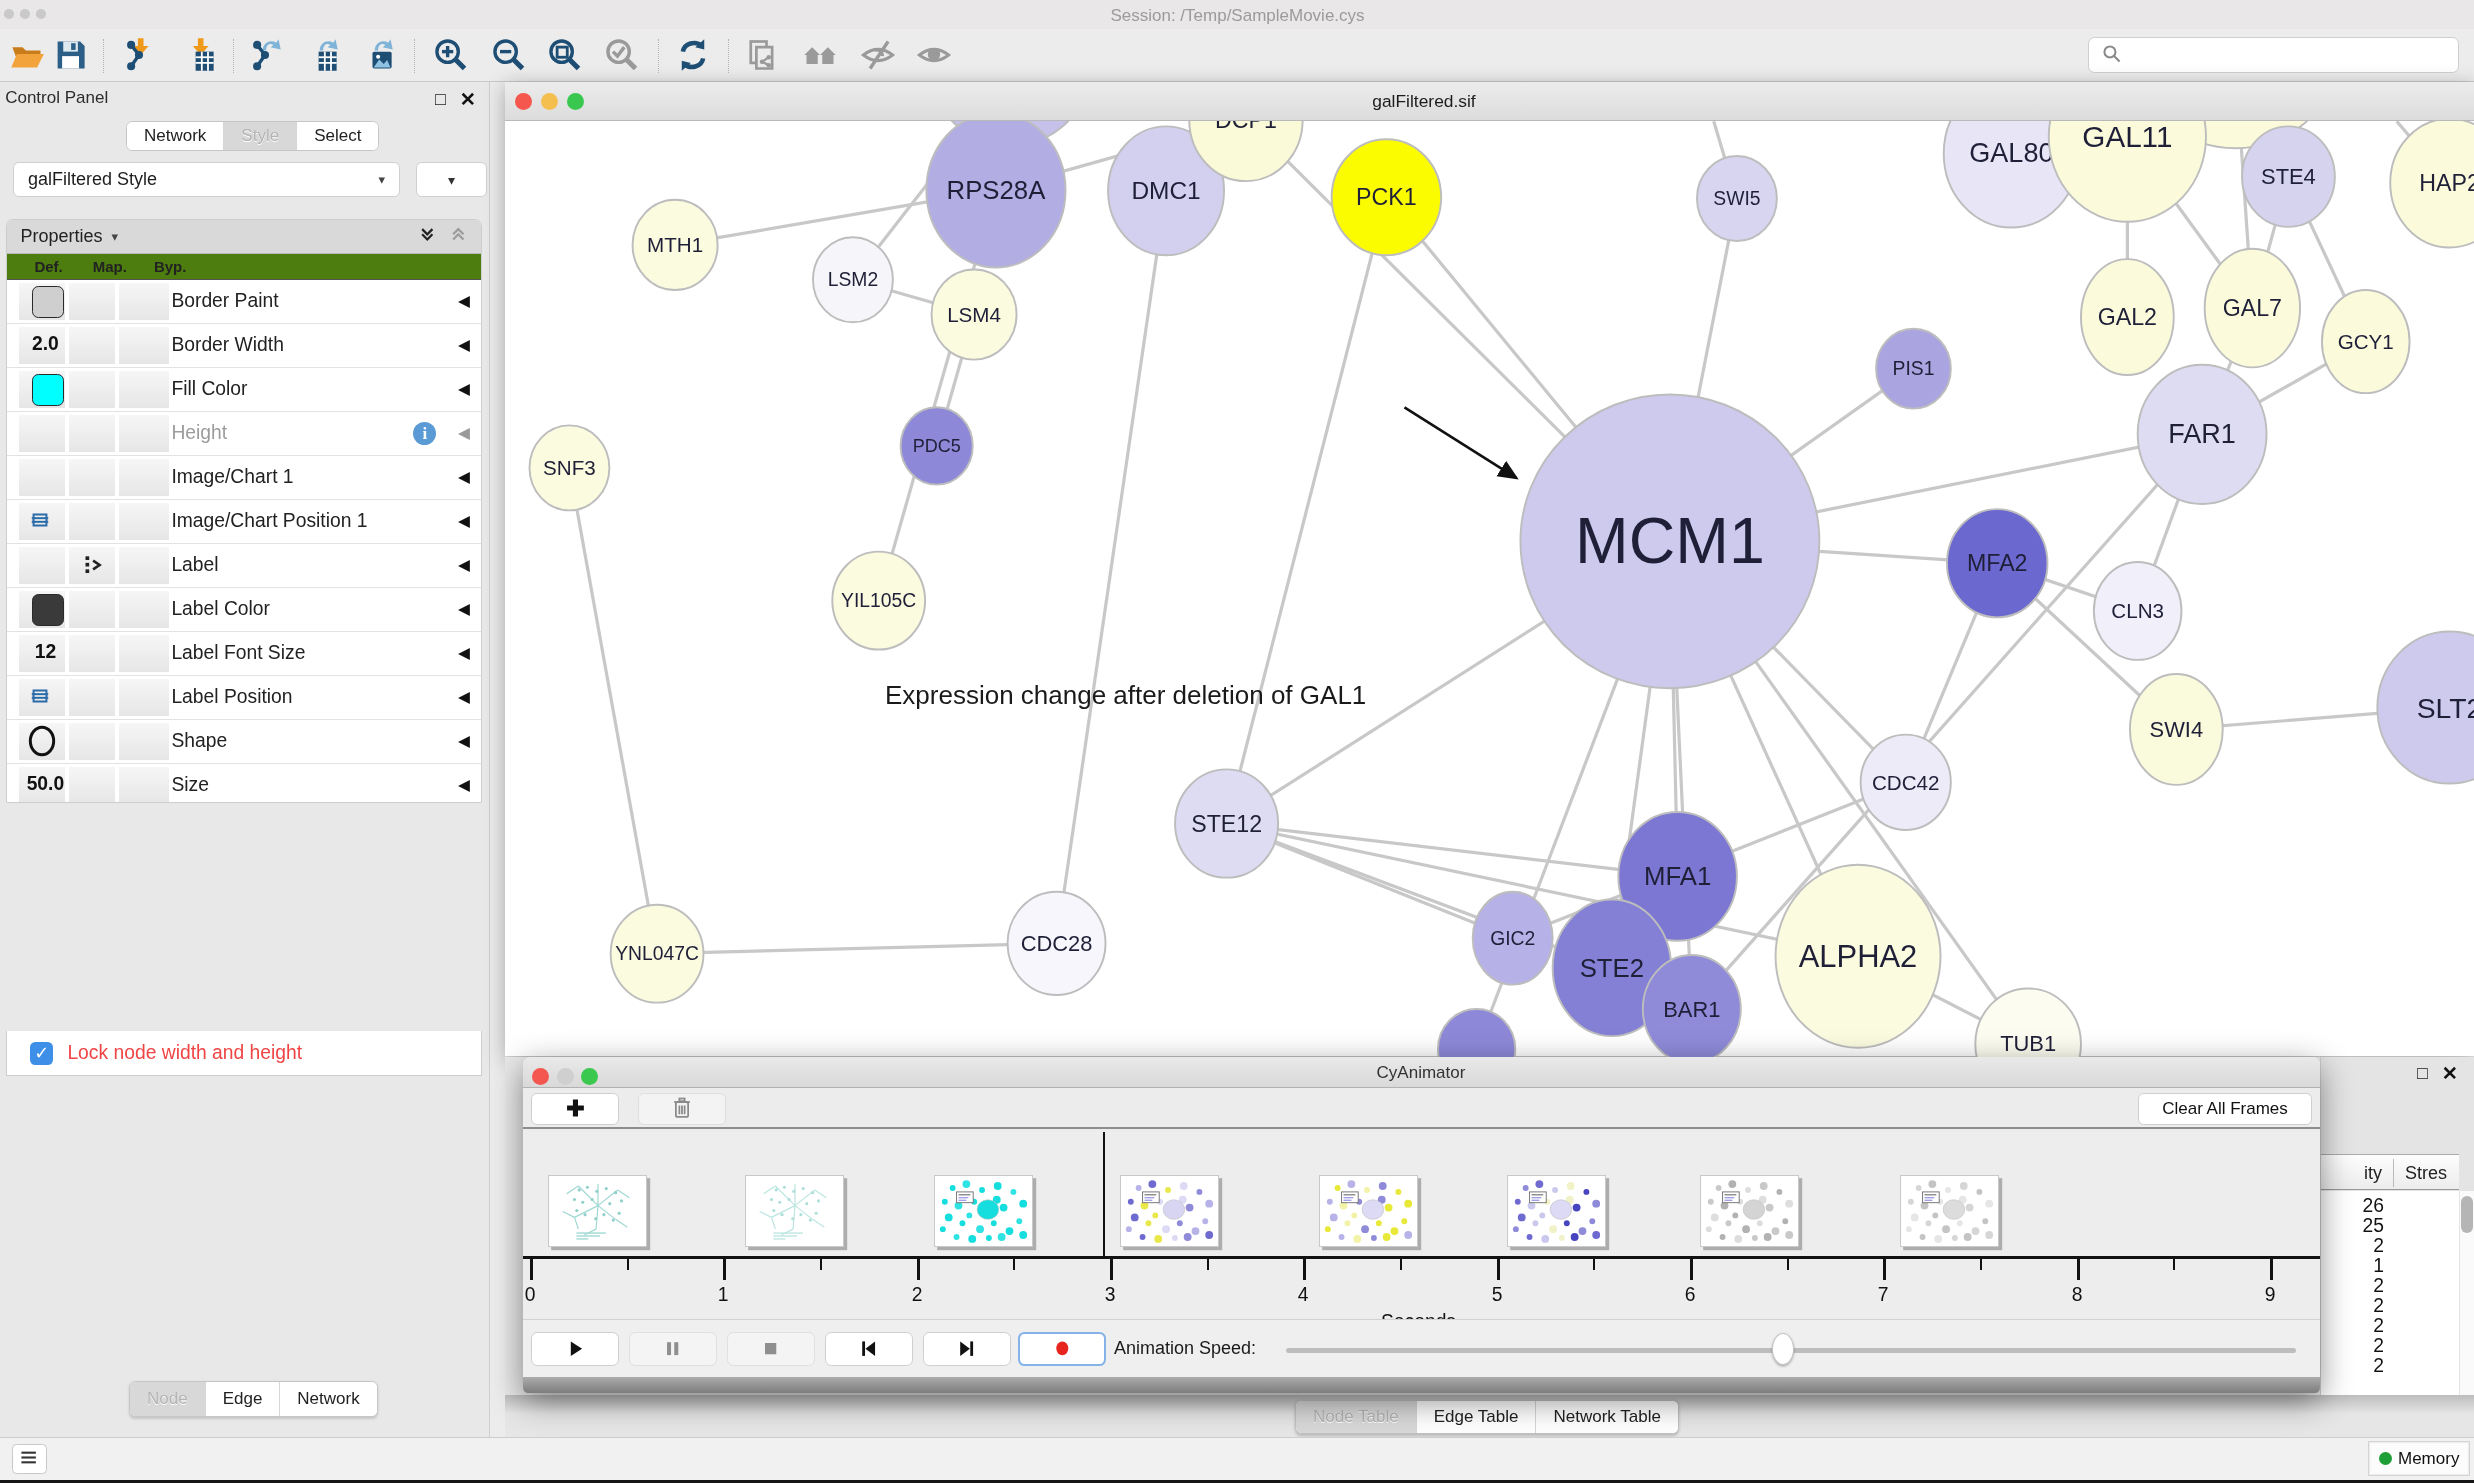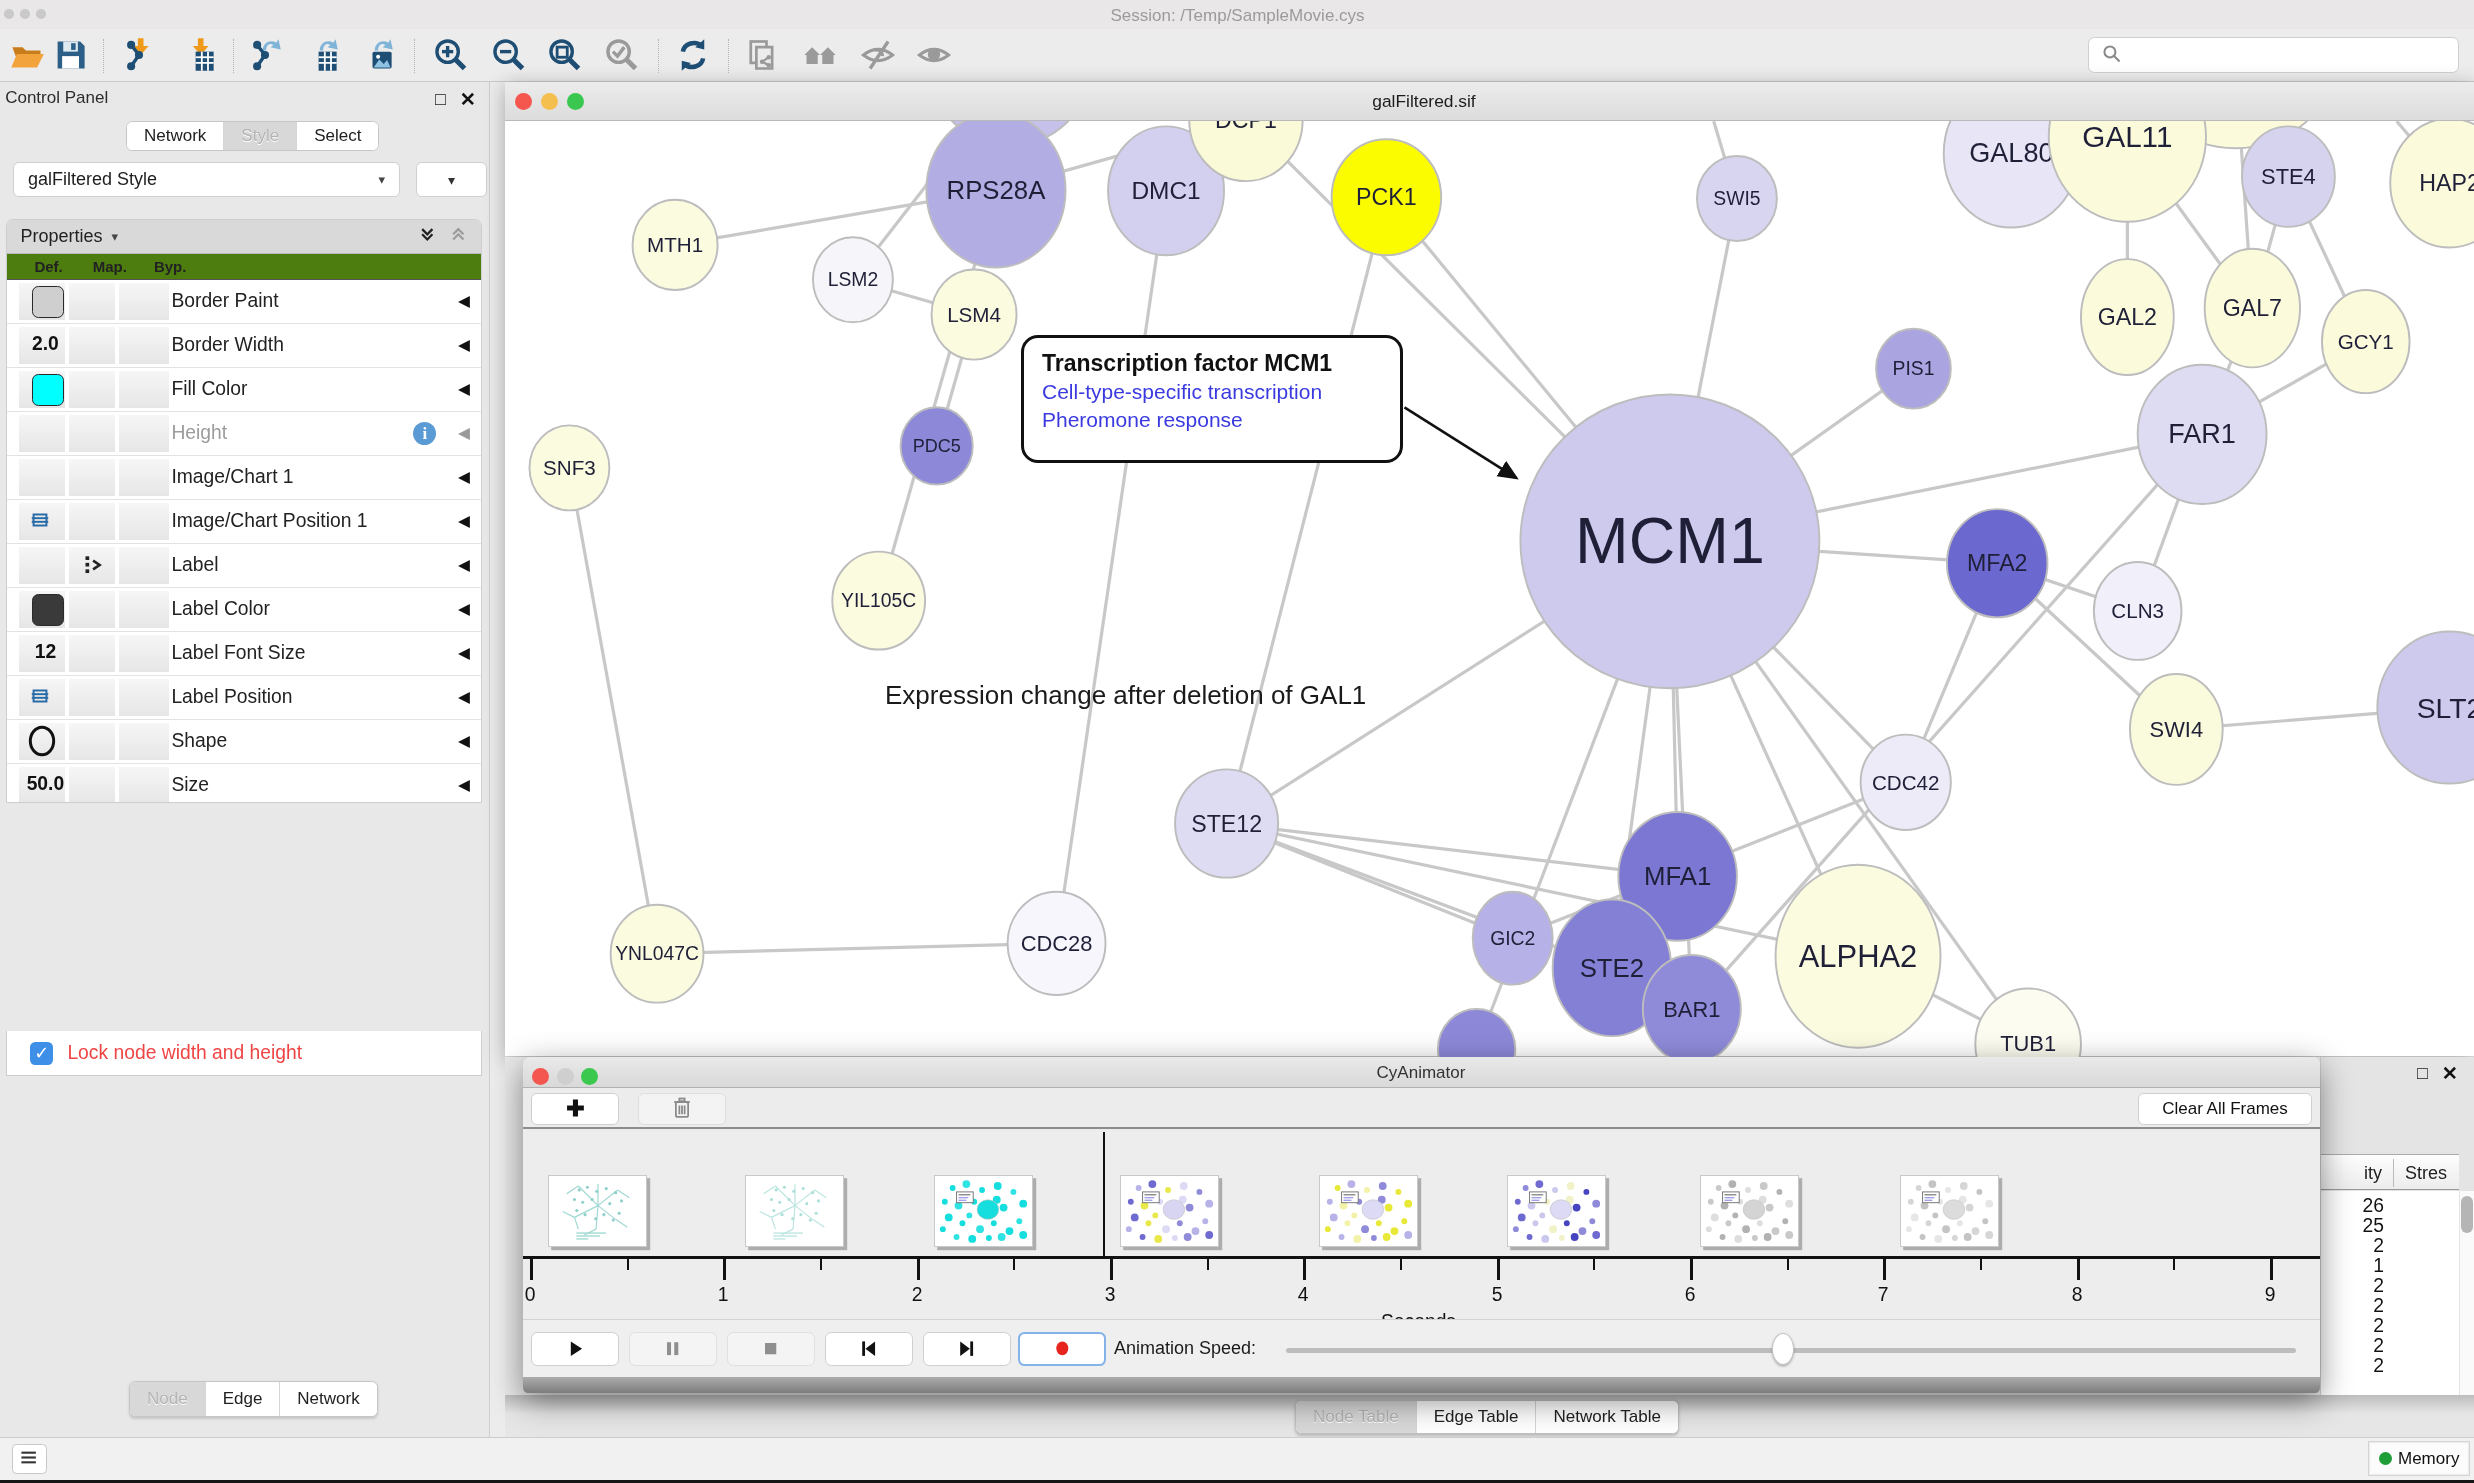--- a/index.html
+++ b/index.html
@@ -658,25 +658,20 @@
         </g>
         <g>
           <ellipse cx="3148" cy="1620" rx="82" ry="86" fill="#fcfcf0" stroke="#bdbdbd" stroke-width="3"></ellipse>
           <text x="3148" y="1620" font-size="34" fill="#1f1f38" text-anchor="middle" dominant-baseline="central">TUB1</text>
         </g>
         <g>
           <ellipse cx="2292" cy="1628" rx="60" ry="62" fill="#8d89d8" stroke="#bdbdbd" stroke-width="3"></ellipse>
         </g>
         <line x1="2180" y1="632" x2="2354" y2="742" stroke="#111" stroke-width="4" marker-end="url(#ah)"></line>
       </svg></div>
-  <div id="annotation-box" class="abs">
-    <div id="annotation-title">Transcription factor MCM1</div>
-    <div class="annotation-link">Cell-type-specific transcription</div>
-    <div class="annotation-link">Pheromone response</div>
-  </div>
   <div id="net-caption" class="abs">Expression change after deletion of GAL1</div>
 </div>
 
 <div id="bottom-panel" class="abs">
   <div id="bp-table" class="abs">
     <div class="abs win-btns" style="right:17px; top:5.2px;">
       <span style="font-size:18px;color:#222;">□</span>
       <span style="font-size:19.3px;color:#111;font-weight:bold;">✕</span>
     </div>
     <div id="bp-thead" class="abs">

